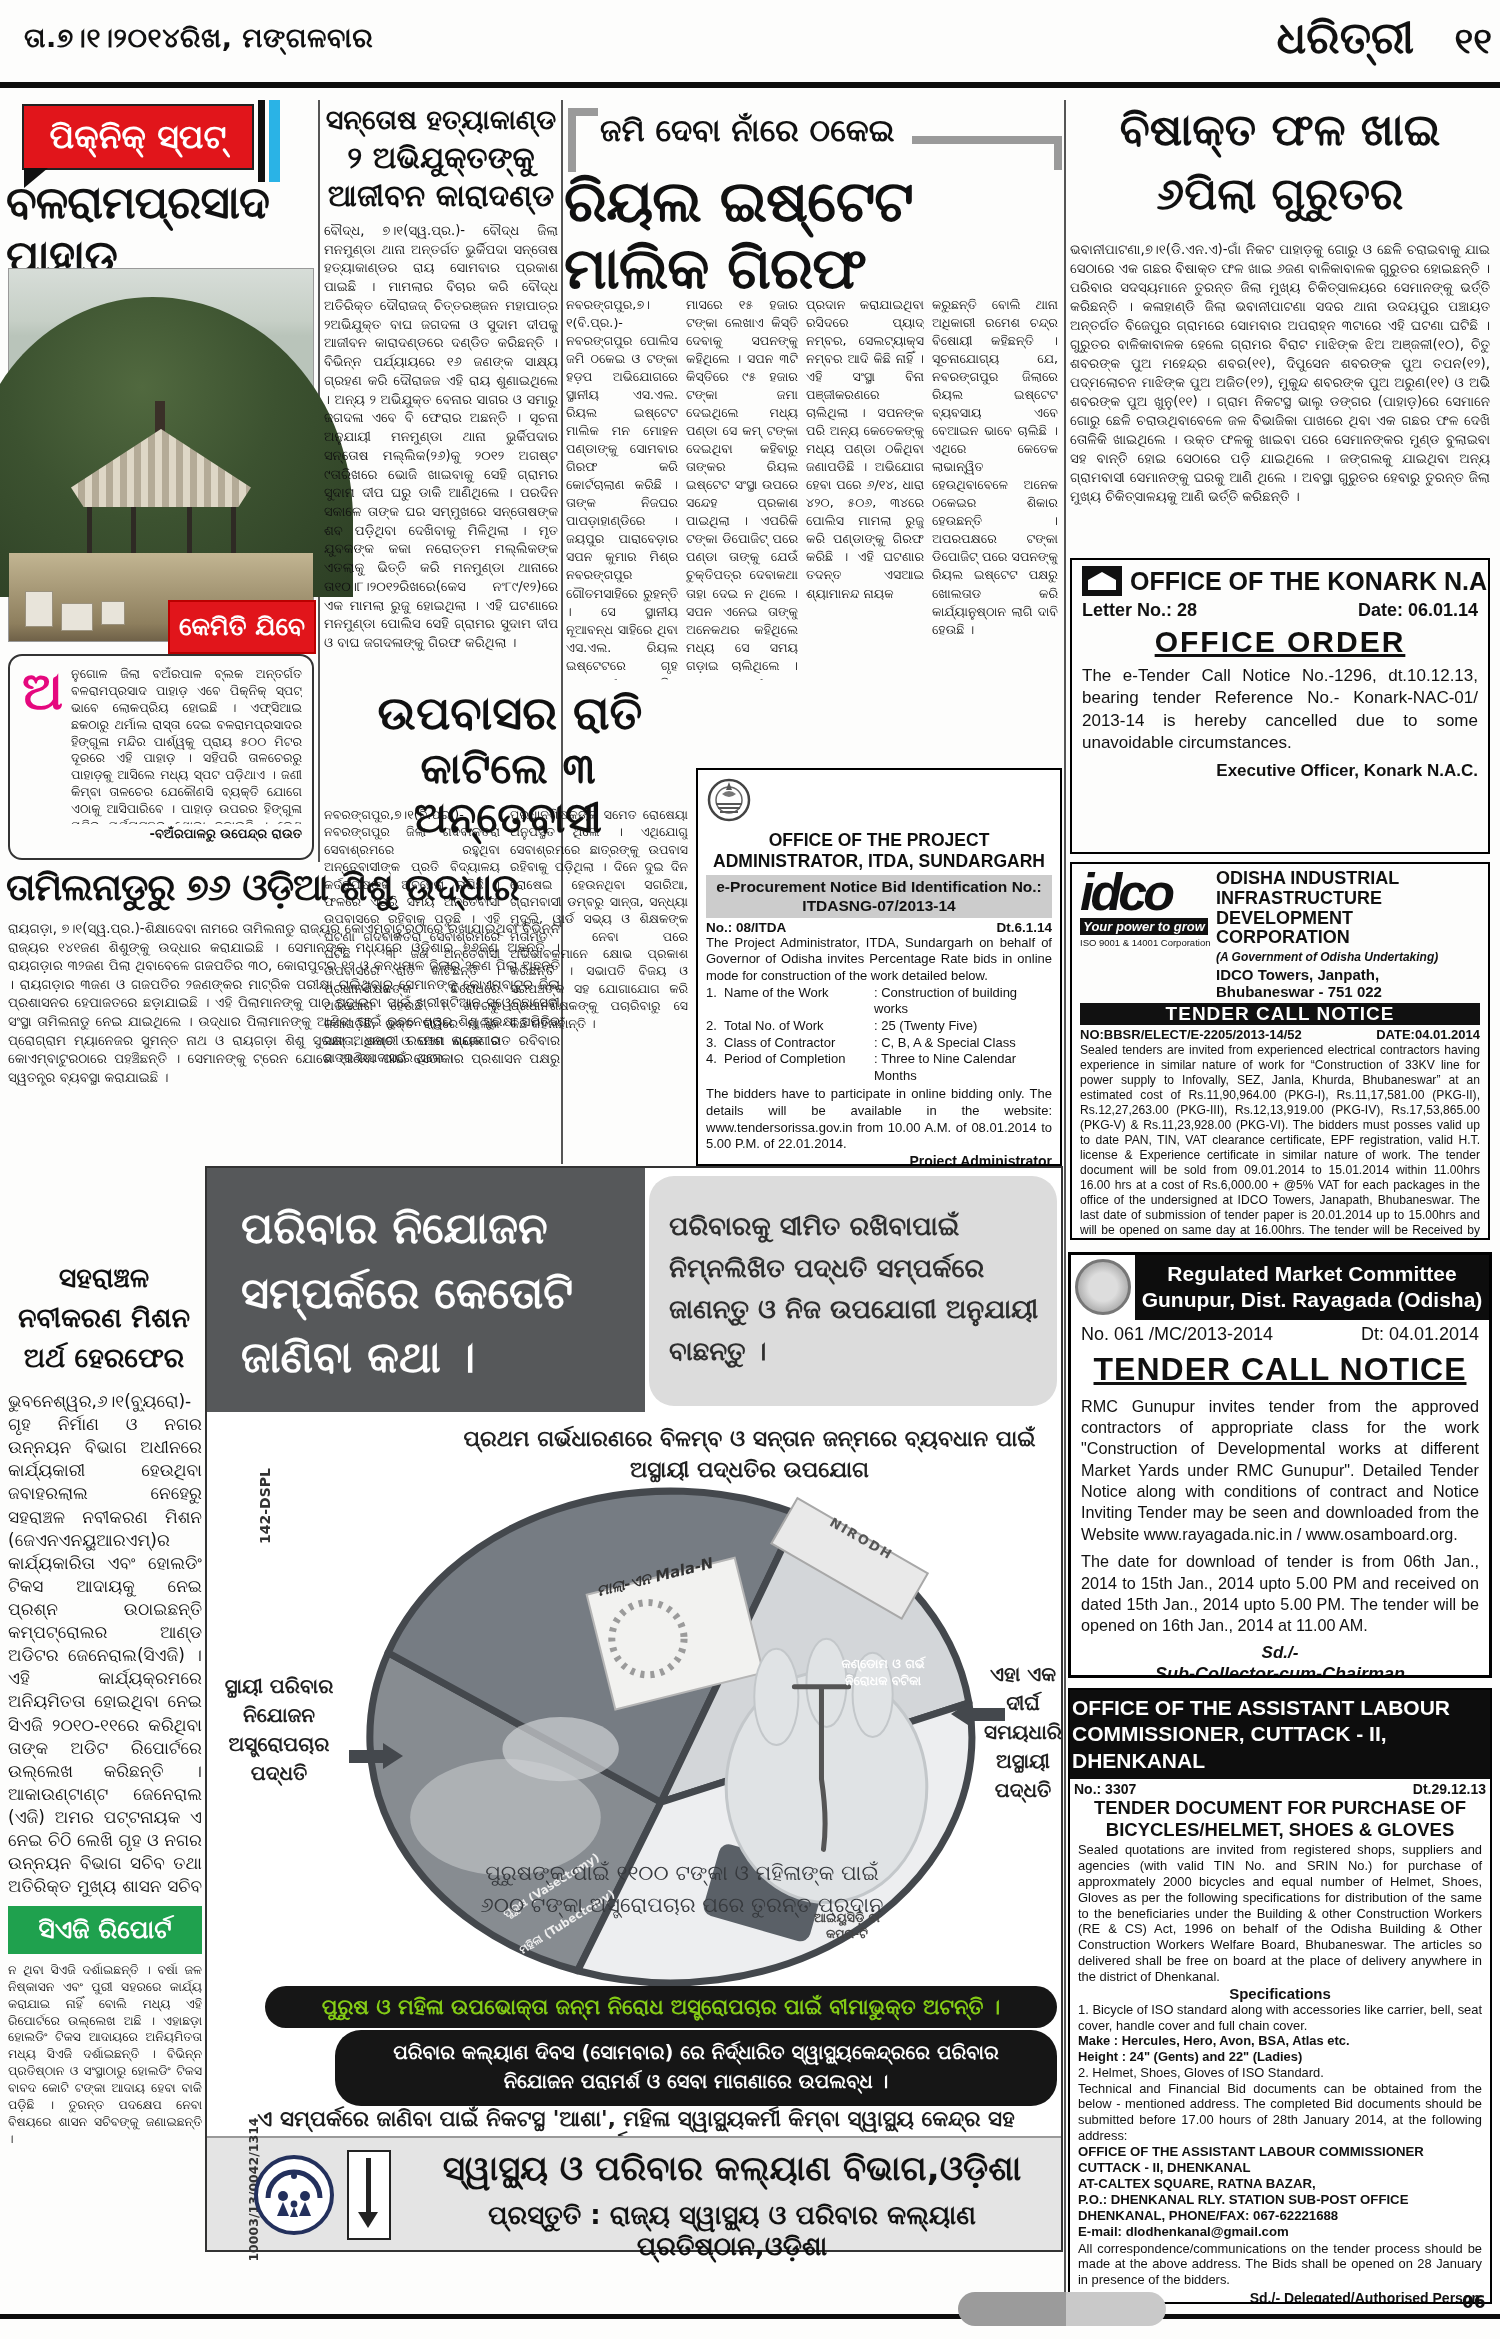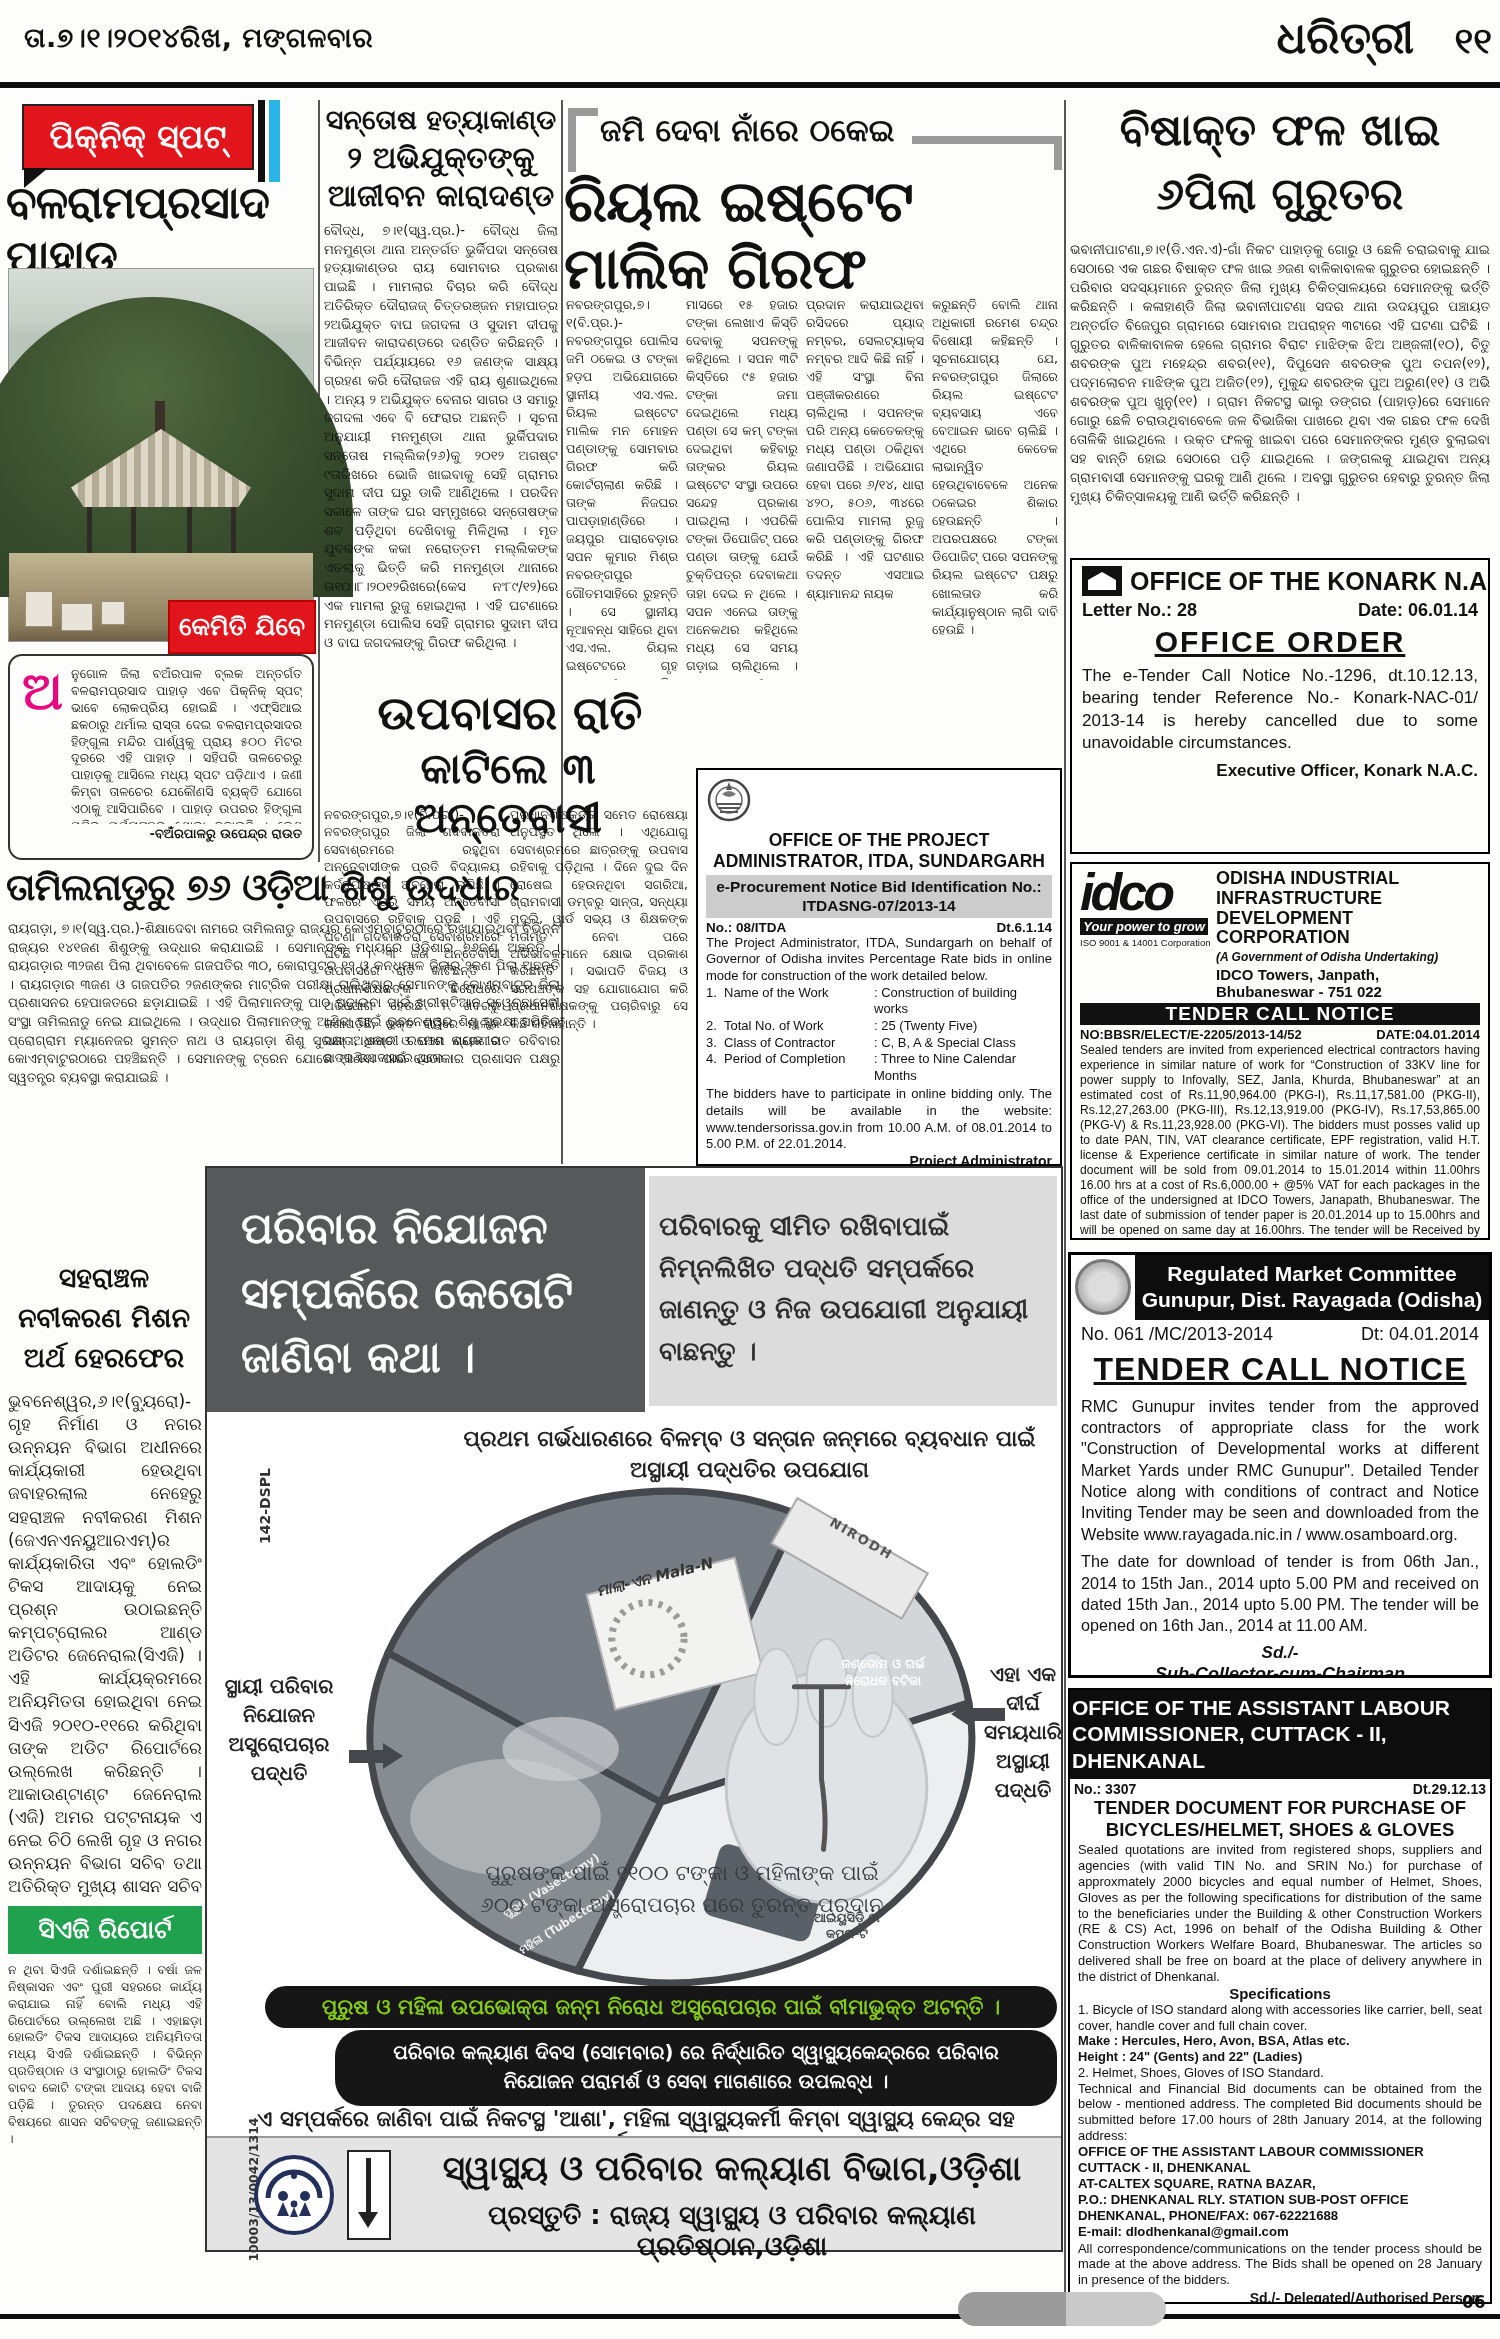--- a/index.html
+++ b/index.html
@@ -147,21 +147,21 @@
   #sa-b1{left:8px;top:1390px;width:194px;height:510px;font-size:17px;line-height:1.36;}
   #sa-banner{left:8px;top:1906px;width:194px;height:48px;background:#1fa14e;color:#fff;display:flex;align-items:center;justify-content:center;
      font-size:25px;font-weight:800;}
   #sa-b2{left:8px;top:1962px;width:194px;height:348px;font-size:12.4px;line-height:1.36;}
 
   
   #ad{left:205px;top:1166px;width:858px;height:1086px;border:2px solid #333;box-sizing:border-box;background:#fff;}
   #ad-title-block{position:absolute;left:0;top:0;width:438px;height:244px;background:#56585a;color:#fff;
      font-size:43px;font-weight:800;line-height:1.5;padding:28px 0 0 34px;box-sizing:border-box;}
   #ad-intro-block{position:absolute;left:442px;top:8px;width:408px;height:230px;background:#dcdcdc;color:#2e2e2e;
-     font-size:26px;font-weight:700;line-height:1.6;padding:30px 18px 0 10px;box-sizing:border-box;}
+     font-size:26px;font-weight:700;line-height:1.6;padding:30px 18px 0 20px;box-sizing:border-box;border-radius:25px;}
   #ad-code-side{position:absolute;left:-2px;top:330px;width:120px;transform:rotate(-90deg);transform-origin:center;
      font-size:14px;font-weight:700;color:#333;text-align:center;}
   #ad-topnote{position:absolute;left:255px;top:256px;width:575px;text-align:center;font-size:22px;font-weight:800;color:#222;line-height:1.4;}
   .arr{position:absolute;background:#44484d;}
   #arr-down-stem{left:448px;top:322px;width:13px;height:22px;}
   #arr-down-tip{position:absolute;left:437px;top:344px;width:0;height:0;border-left:17px solid transparent;border-right:17px solid transparent;border-top:20px solid #44484d;}
   #arr-right-stem{left:142px;top:582px;width:34px;height:13px;}
   #arr-right-tip{position:absolute;left:176px;top:575px;width:0;height:0;border-top:13px solid transparent;border-bottom:13px solid transparent;border-left:20px solid #44484d;}
   #arr-left-stem{left:764px;top:540px;width:34px;height:13px;}
   #arr-left-tip{position:absolute;left:744px;top:533px;width:0;height:0;border-top:13px solid transparent;border-bottom:13px solid transparent;border-right:20px solid #44484d;}

